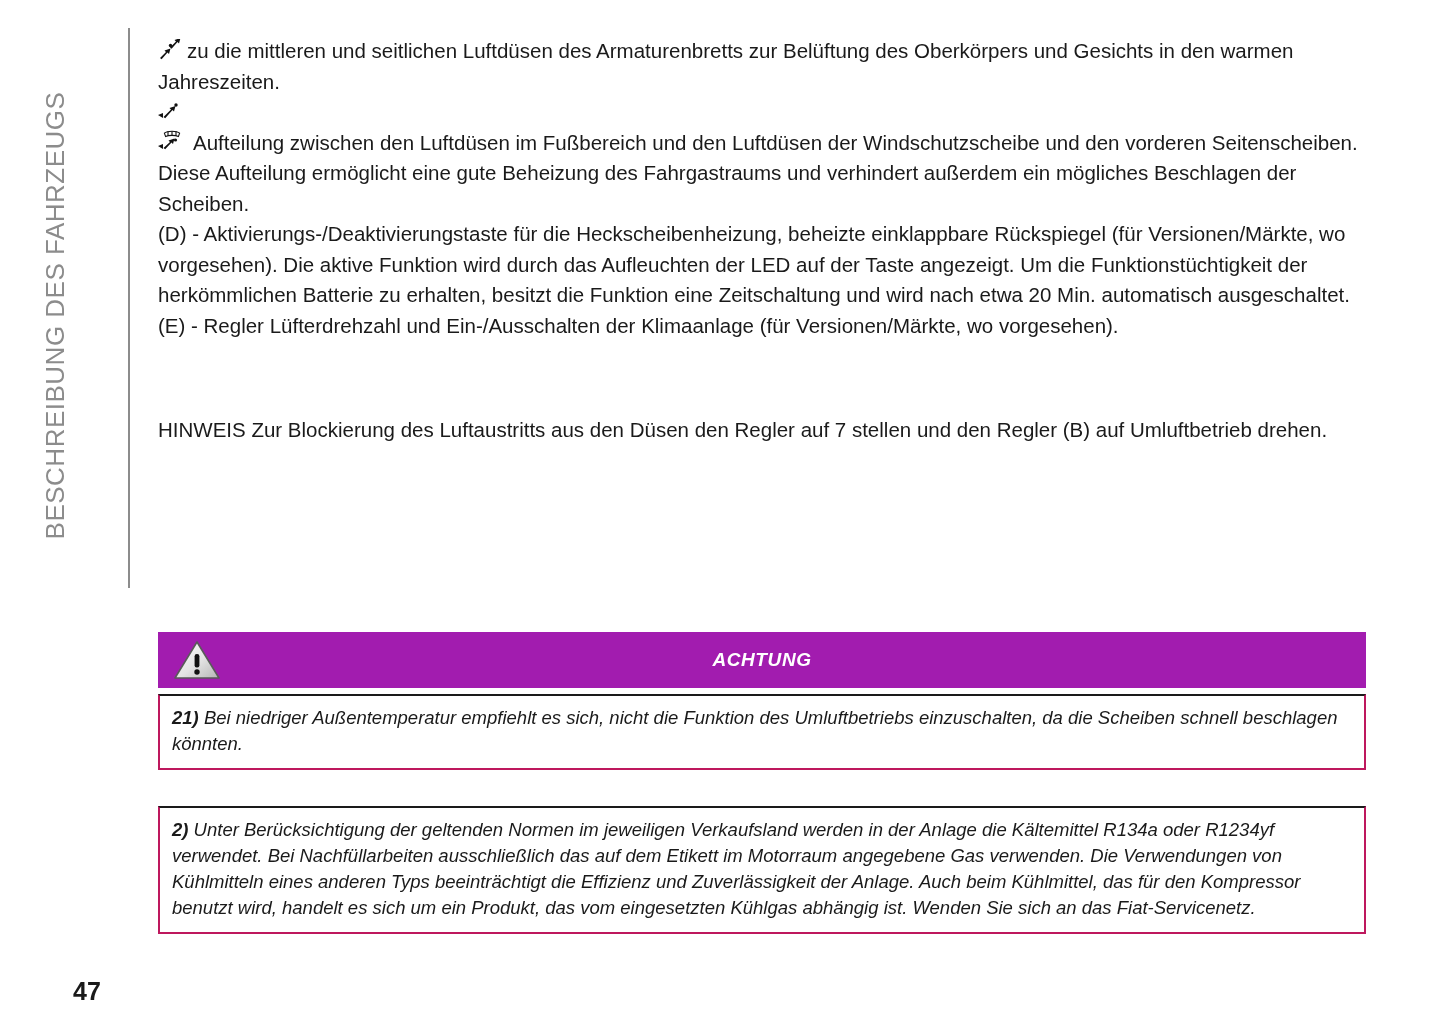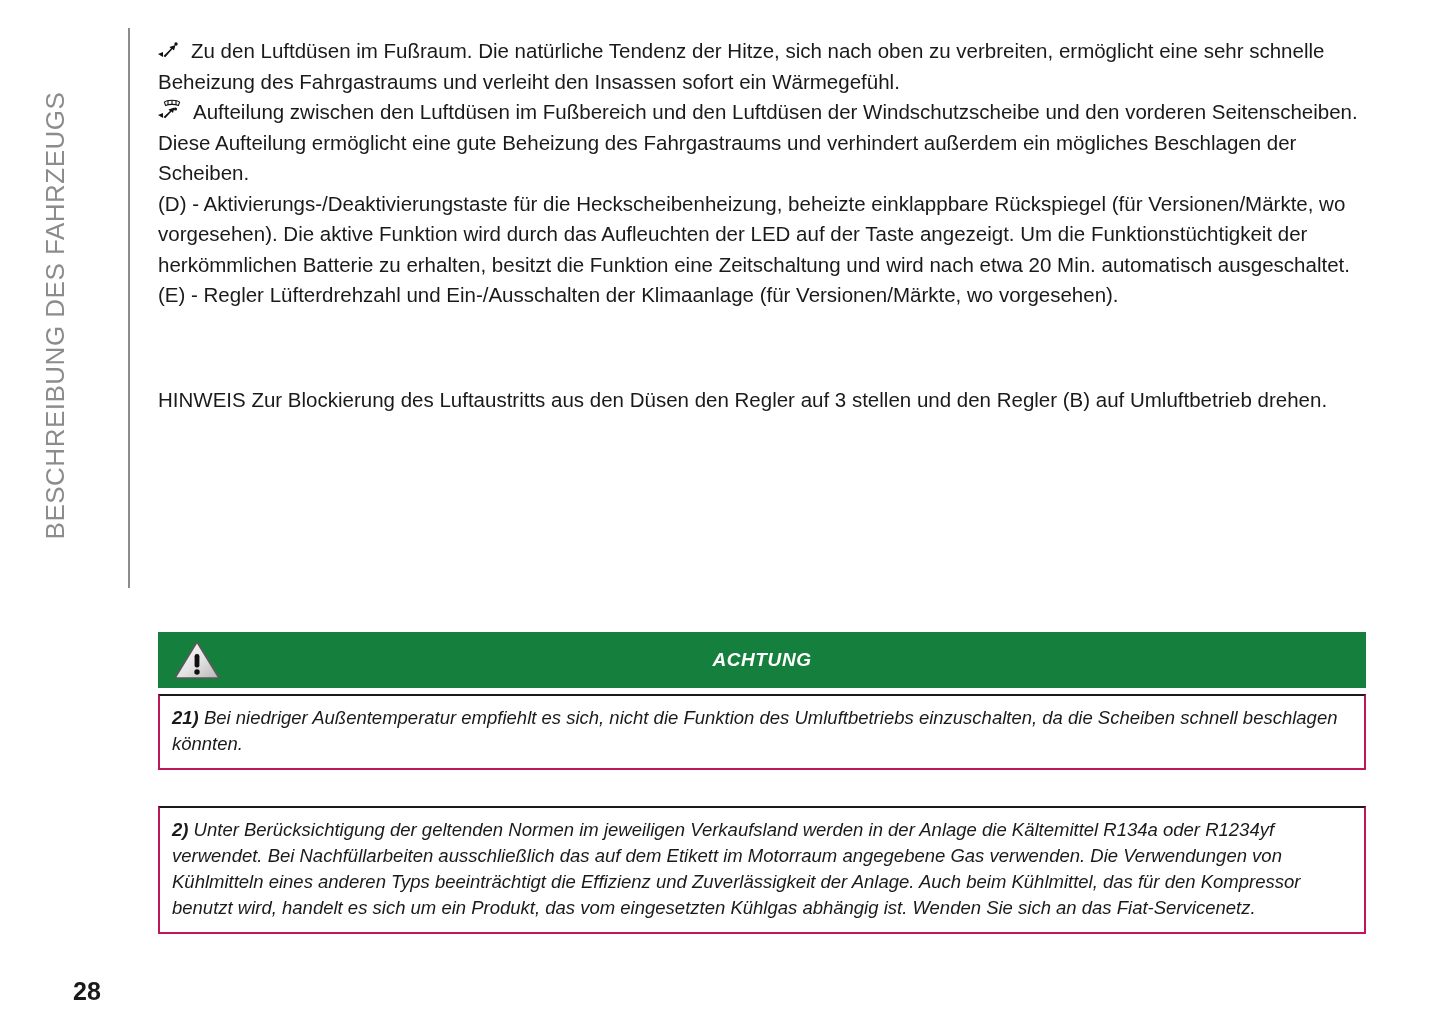--- a/index.html
+++ b/index.html
@@ -72,21 +72,21 @@
 
   
   #callouts {
     position: absolute;
     left: 158px;
     top: 632px;
     width: 1208px;
   }
   .callout { margin-bottom: 0; }
   .callout-head {
-    background: #15803d;
+    background: #a21caf;
     height: 56px;
     position: relative;
     display: flex;
     align-items: center;
     justify-content: center;
   }
   .callout-head-title {
     font-size: 19px;
     font-weight: bold;
     font-style: italic;
@@ -134,30 +134,39 @@
 </head>
 <body>
 
 <div id="sidebar">
   <div id="sidebar-rule"></div>
   <div id="sidebar-label">BESCHREIBUNG DES FAHRZEUGS</div>
 </div>
 
 <div id="main">
 
+  <p class="para">
+    <span class="icon-inline">
+      <svg width="24" height="22" viewBox="0 0 24 22">
+        <path d="M2 19 L8 13 L6.5 11.5 L12.5 9.5 L11 15 L9.5 13.5 L3.6 20.2 Z" fill="#111"></path>
+        <path d="M12 8.5 L18 2.5 L16.5 1 L22.5 -1 L21 4.5 L19.5 3 L13.6 9.7 Z" fill="#111"></path>
+        <circle cx="12.5" cy="6.5" r="1.7" fill="#111"></circle>
+      </svg>
+    </span><span>zu die mittleren und seitlichen Luftdüsen des Armaturenbretts zur Belüftung des Oberkörpers und Gesichts in den warmen Jahreszeiten.</span>
+  </p>
 
 
   <p class="para">
     <span class="icon-inline">
       <svg width="28" height="22" viewBox="0 0 28 22">
         <path d="M0 15 L5 13 L5 18 Z" fill="#111"></path>
         <path d="M5.5 17 L13 9.5 L11.5 8 L17.5 6 L16 11.5 L14.5 10 L7.2 18.2 Z" fill="#111"></path>
         <circle cx="18" cy="5" r="1.7" fill="#111"></circle>
       </svg>
-    </span><span>Zu den Luftdüsen im Fußraum. Die natürliche Tendenz der Hitze, sich nach oben zu verbreiten, ermöglicht eine sehr schnelle Beheizung des Fahrgastraums und verleiht den Insassen sofort ein Wärmegefühl.</span>
+    </span>
   </p>
 
   <p class="para">
     <span class="icon-inline">
       <svg width="30" height="24" viewBox="0 0 30 24">
         <path d="M14 2.2 C17.5 2.2 20.5 3.2 21.6 4.2 L20.4 7.6 C19.2 7.0 16.8 6.4 14 6.4 C11.2 6.4 8.8 7.0 7.6 7.6 L6.4 4.2 C7.5 3.2 10.5 2.2 14 2.2 Z" fill="none" stroke="#111" stroke-width="1.1"></path>
         <path d="M10 2.6 L10 6.8 M14 2.2 L14 6.5 M18 2.6 L18 6.8" stroke="#111" stroke-width="1.1"></path>
         <path d="M0 17 L5 15 L5 20 Z" fill="#111"></path>
         <path d="M5.5 19 L12 13 L10.5 11.5 L16.5 9.5 L15 15 L13.5 13.5 L7.2 20.2 Z" fill="#111"></path>
         <circle cx="17.5" cy="11" r="1.6" fill="#111"></circle>
@@ -168,21 +177,21 @@
 
   <p class="para">(D) - Aktivierungs-/Deaktivierungstaste für die Heckscheibenheizung, beheizte einklappbare Rückspiegel (für Versionen/Märkte, wo vorgesehen). Die aktive Funktion wird durch das Aufleuchten der LED auf der Taste angezeigt. Um die Funktionstüchtigkeit der herkömmlichen Batterie zu erhalten, besitzt die Funktion eine Zeitschaltung und wird nach etwa 20 Min. automatisch ausgeschaltet.</p>
 
   <p class="para">(E) - Regler Lüfterdrehzahl und Ein-/Ausschalten der Klimaanlage (für Versionen/Märkte, wo vorgesehen).</p>
 
   <div class="gap-lg"></div>
 
 
   <div class="gap-md"></div>
 
-  <p class="para">HINWEIS Zur Blockierung des Luftaustritts aus den Düsen den Regler auf 3 stellen und den Regler (B) auf Umluftbetrieb drehen.</p>
+  <p class="para">HINWEIS Zur Blockierung des Luftaustritts aus den Düsen den Regler auf 7 stellen und den Regler (B) auf Umluftbetrieb drehen.</p>
 </div>
 
 <div id="callouts">
 
   <div class="callout">
     <div class="callout-head">
       <div class="callout-head-icon">
         <svg width="50" height="44" viewBox="0 0 50 44">
           <defs>
             <linearGradient id="gTri1" x1="0" y1="0" x2="1" y2="1">
@@ -207,13 +216,13 @@
   <div class="spacer-between-callouts"></div>
 
   <div class="callout">
     <div class="callout-body">
       <span class="callout-num">2)</span>
       <span>Unter Berücksichtigung der geltenden Normen im jeweiligen Verkaufsland werden in der Anlage die Kältemittel R134a oder R1234yf verwendet. Bei Nachfüllarbeiten ausschließlich das auf dem Etikett im Motorraum angegebene Gas verwenden. Die Verwendungen von Kühlmitteln eines anderen Typs beeinträchtigt die Effizienz und Zuverlässigkeit der Anlage. Auch beim Kühlmittel, das für den Kompressor benutzt wird, handelt es sich um ein Produkt, das vom eingesetzten Kühlgas abhängig ist. Wenden Sie sich an das Fiat-Servicenetz.</span>
     </div>
   </div>
 </div>
 
-<div id="page-number">28</div>
+<div id="page-number">47</div>
 
 </body></html>

